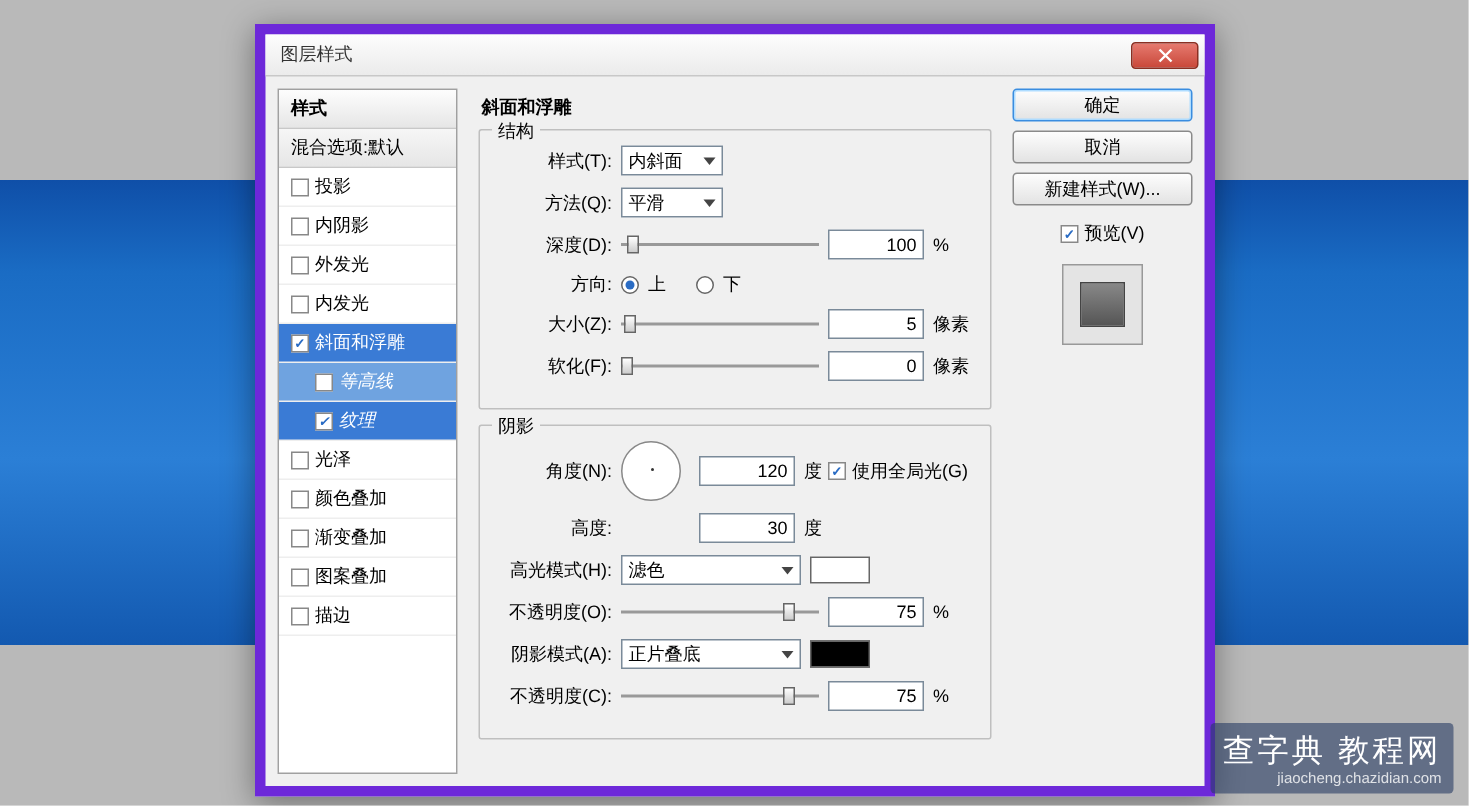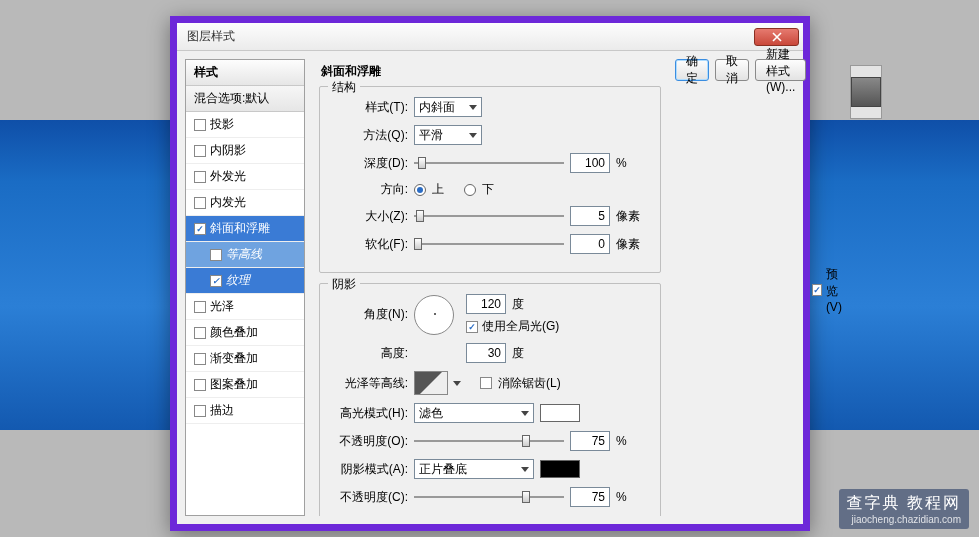--- a/index.html
+++ b/index.html
@@ -24,40 +24,40 @@
 .mid-title { padding: 2px 0 6px 2px; font-weight: bold; }
 .fieldset { border: 1px solid #bfbfbf; border-radius: 2px; padding: 10px 10px 10px 10px; margin-bottom: 10px; position: relative; }
 .fieldset-legend { position: absolute; top: -8px; left: 8px; background: #f0f0f0; padding: 0 4px; }
 .row { display: flex; align-items: center; margin-bottom: 8px; gap: 6px; }
 .row-label { width: 78px; text-align: right; }
 .combo { height: 20px; border: 1px solid #7a8a99; background: #fff; padding: 0 20px 0 4px; position: relative; display: inline-flex; align-items: center; min-width: 68px; }
 .combo::after { content: ""; position: absolute; right: 4px; top: 7px; border-left: 4px solid transparent; border-right: 4px solid transparent; border-top: 5px solid #444; }
 .slider { flex: 1; height: 18px; position: relative; max-width: 150px; }
 .slider-track { position: absolute; top: 8px; left: 0; right: 0; height: 2px; background: #999; }
 .slider-thumb { position: absolute; top: 3px; width: 8px; height: 12px; background: linear-gradient(180deg,#fff,#ccc); border: 1px solid #666; }
-.numbox { width: 40px; height: 20px; border: 1px solid #7a8a99; background: #fff; text-align: right; padding: 0 4px; display: inline-flex; align-items: center; justify-content: flex-end; }
+.numbox { width: 64px; height: 20px; border: 1px solid #7a8a99; background: #fff; text-align: right; padding: 0 4px; display: inline-flex; align-items: center; justify-content: flex-end; }
 .unit { min-width: 28px; }
 .radio { width: 12px; height: 12px; border: 1px solid #666; border-radius: 50%; background: #fff; display: inline-flex; align-items: center; justify-content: center; }
 .radio.checked::after { content: ""; width: 6px; height: 6px; border-radius: 50%; background: #2a6cc4; }
 .angle-widget { width: 40px; height: 40px; border: 1px solid #888; border-radius: 50%; background: #fff; position: relative; }
 .angle-widget::after { content: ""; position: absolute; top: 17px; left: 19px; width: 2px; height: 2px; background: #333; border-radius: 50%; }
 .contour-box { width: 34px; height: 24px; border: 1px solid #888; background: linear-gradient(135deg, #555 0%, #555 49%, #eee 51%, #eee 100%); cursor: pointer; position: relative; }
 .contour-box::after { content: ""; position: absolute; right: -14px; top: 9px; border-left: 4px solid transparent; border-right: 4px solid transparent; border-top: 5px solid #444; }
 .swatch { width: 40px; height: 18px; border: 1px solid #666; cursor: pointer; }
 .swatch.white { background: #fff; }
 .swatch.black { background: #000; }
 .btn { height: 22px; border: 1px solid #8a8a8a; background: linear-gradient(180deg,#fdfdfd,#e3e3e3); padding: 0 10px; cursor: pointer; border-radius: 3px; display: inline-flex; align-items: center; justify-content: center; }
 .btn.primary { border: 1px solid #3a8de0; box-shadow: inset 0 0 0 1px #aedcff; }
-.right-panel { width: 120px; display: flex; gap: 6px; align-items: stretch; }
+.right-panel { width: 120px; display: flex; flex-direction: column; gap: 6px; align-items: stretch; }
 .right-panel .btn { width: 100%; }
 .preview-row { display: flex; align-items: center; gap: 4px; justify-content: center; margin-top: 4px; }
 .preview-box { width: 54px; height: 54px; border: 1px solid #999; background: #e4e4e4; margin: 6px auto 0; display: flex; align-items: center; justify-content: center; }
 .preview-inner { width: 30px; height: 30px; background: linear-gradient(180deg,#888,#555); border: 1px solid #444; }
 .watermark { position: absolute; bottom: 8px; right: 10px; color: #fff; text-align: right; background: rgba(40,60,100,0.6); padding: 4px 8px; border-radius: 3px; }
-.watermark .wm1 { font-size: 16px; letter-spacing: 2px; }
+.watermark .wm1 { font-size: 21px; letter-spacing: 2px; }
 .watermark .wm2 { font-size: 10px; opacity: 0.8; }
 </style>
 </head>
 <body>
 
 <div class="bg-panel"></div>
 
 <div class="dialog">
   <div class="titlebar">
     <span class="titlebar-text">图层样式</span>
@@ -178,43 +178,36 @@
           <span class="unit">像素</span>
         </div>
       </div>
 
       <div class="fieldset">
         <span class="fieldset-legend">阴影</span>
 
         <div class="row">
           <span class="row-label">角度(N):</span>
           <div class="angle-widget" style="margin-right:6px"></div>
-          <div style="display:flex;flex-direction:column;gap:4px">
+          <div style="display:flex;flex-direction:row;gap:4px">
             <div style="display:flex;align-items:center;gap:6px">
               <span class="numbox">120</span>
               <span>度</span>
             </div>
             <div style="display:flex;align-items:center;gap:4px">
               <span class="chk checked"></span>
               <span>使用全局光(G)</span>
             </div>
           </div>
         </div>
         <div class="row">
           <span class="row-label">高度:</span>
           <span style="width:46px"></span>
           <span class="numbox">30</span>
           <span>度</span>
-        </div>
-        <div class="row">
-          <span class="row-label">光泽等高线:</span>
-          <span class="contour-box"></span>
-          <span style="width:20px"></span>
-          <span class="chk"></span>
-          <span>消除锯齿(L)</span>
         </div>
         <div class="row">
           <span class="row-label">高光模式(H):</span>
           <span class="combo" style="min-width:120px">
               <span>滤色</span>
             </span>
           <span class="swatch white"></span>
         </div>
         <div class="row">
           <span class="row-label">不透明度(O):</span>

